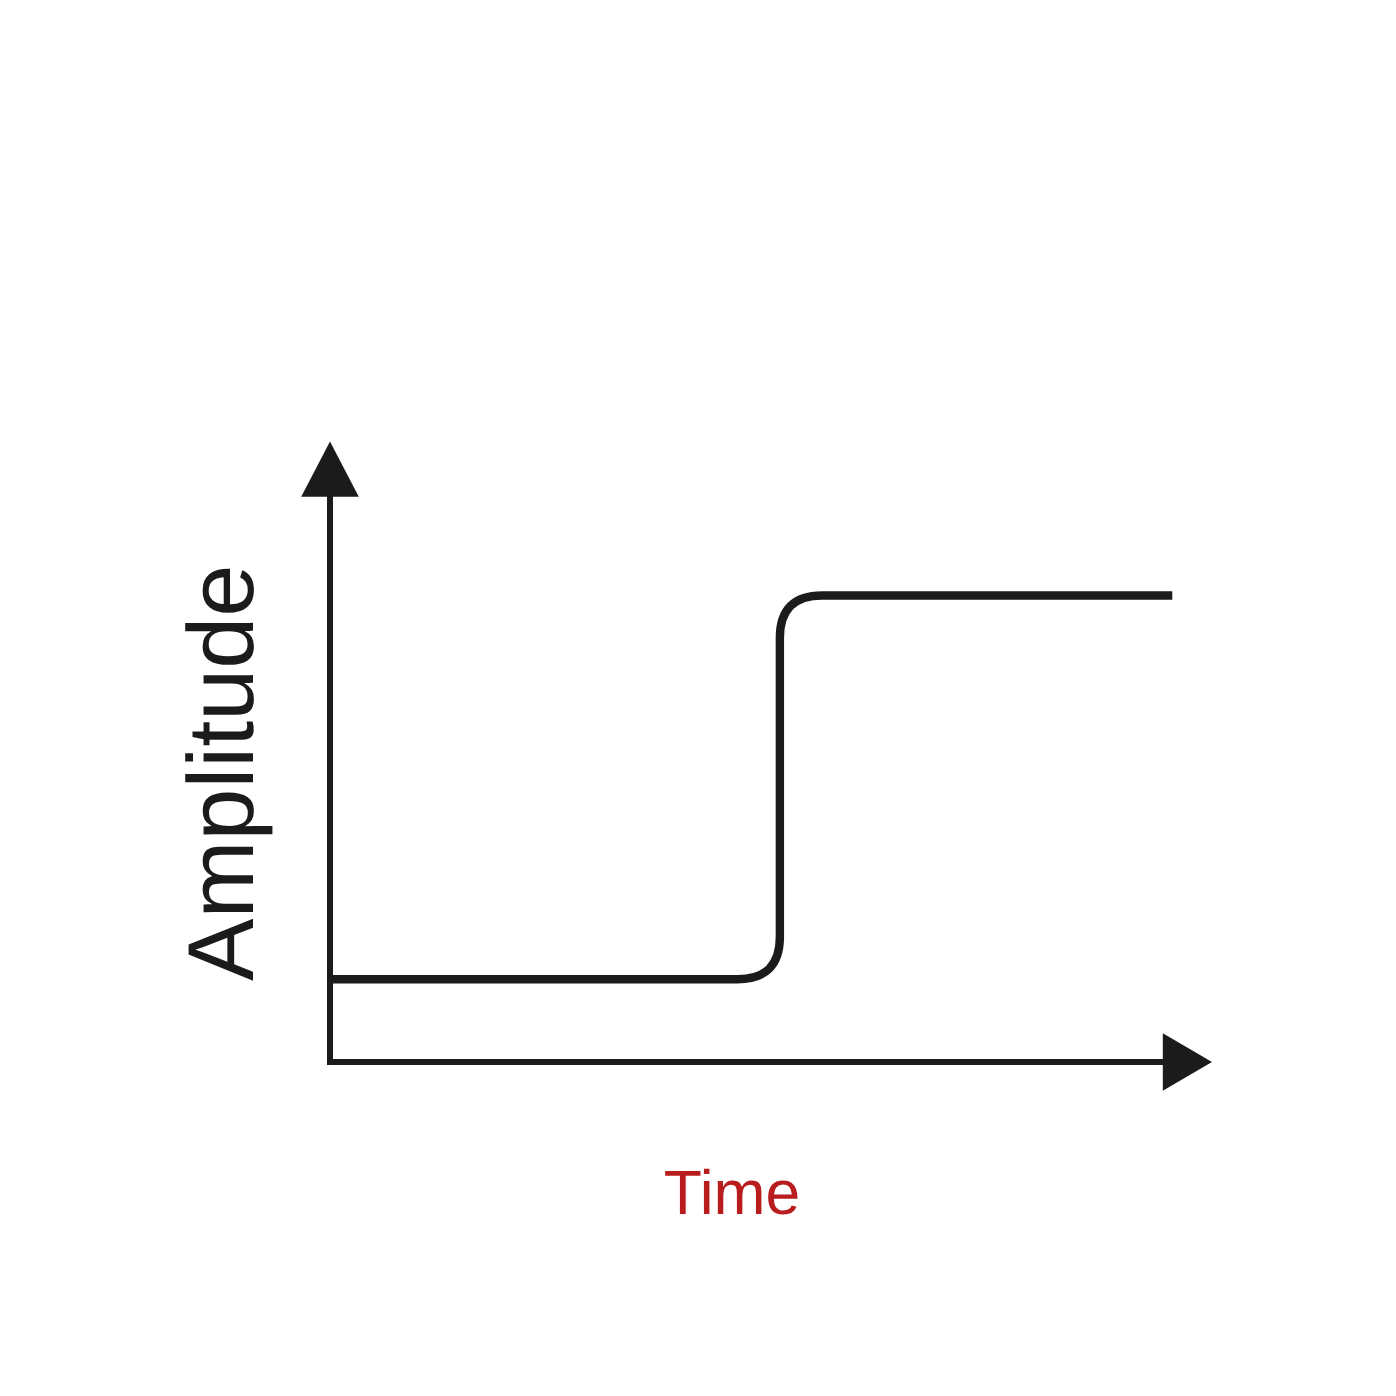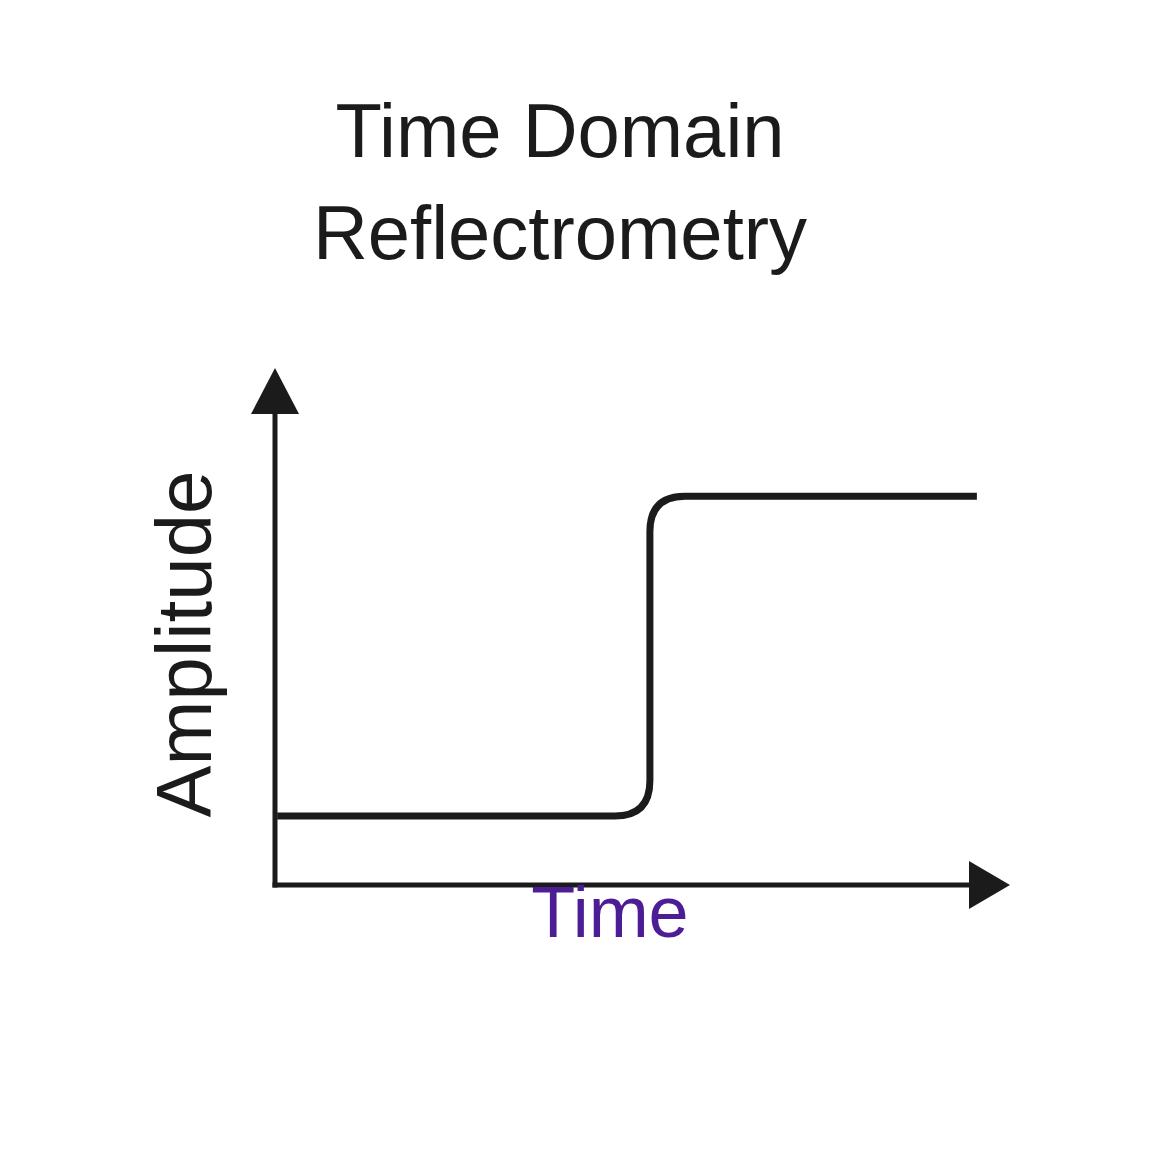--- a/index.html
+++ b/index.html
@@ -40,36 +40,32 @@
     left: 184px;
     top: 644px;
     transform: translate(-50%, -50%) rotate(-90deg);
     white-space: nowrap;
     font-size: 78px;
     color: #1b1b1b;
   }
   .xlabel {
     position: absolute;
     left: 610px;
-    top: 912px;
+    top: 995px;
     transform: translate(-50%, -50%);
     white-space: nowrap;
-    font-size: 72px;
-    color: #4c1d95;
+    font-size: 52px;
+    color: #b91c1c;
   }
 </style>
 </head>
 <body>
 
 <div class="page">
 
-  <header class="title">
-    <div>Time Domain</div>
-    <div>Reflectrometry</div>
-  </header>
 
   <svg class="chart-svg" viewBox="0 0 1163 1163" xmlns="http://www.w3.org/2000/svg">
       <line x1="275" y1="887.5" x2="275" y2="411" stroke="#1b1b1b" stroke-width="5"></line>
       <polygon points="275,368 251,414 299,414" fill="#1b1b1b"></polygon>
       <line x1="272.5" y1="885" x2="972" y2="885" stroke="#1b1b1b" stroke-width="5"></line>
       <polygon points="1010,885 969,861 969,909" fill="#1b1b1b"></polygon>
       <path d="M 277.2 816.0 L 614.6 816.0 Q 649.9 816.0 649.9 780.7 L 649.9 531.5 Q 649.9 496.2 685.1 496.2 L 976.9 496.2" fill="none" stroke="#1b1b1b" stroke-width="7"></path>
     </svg>
 
   <div class="ylabel">Amplitude</div>

